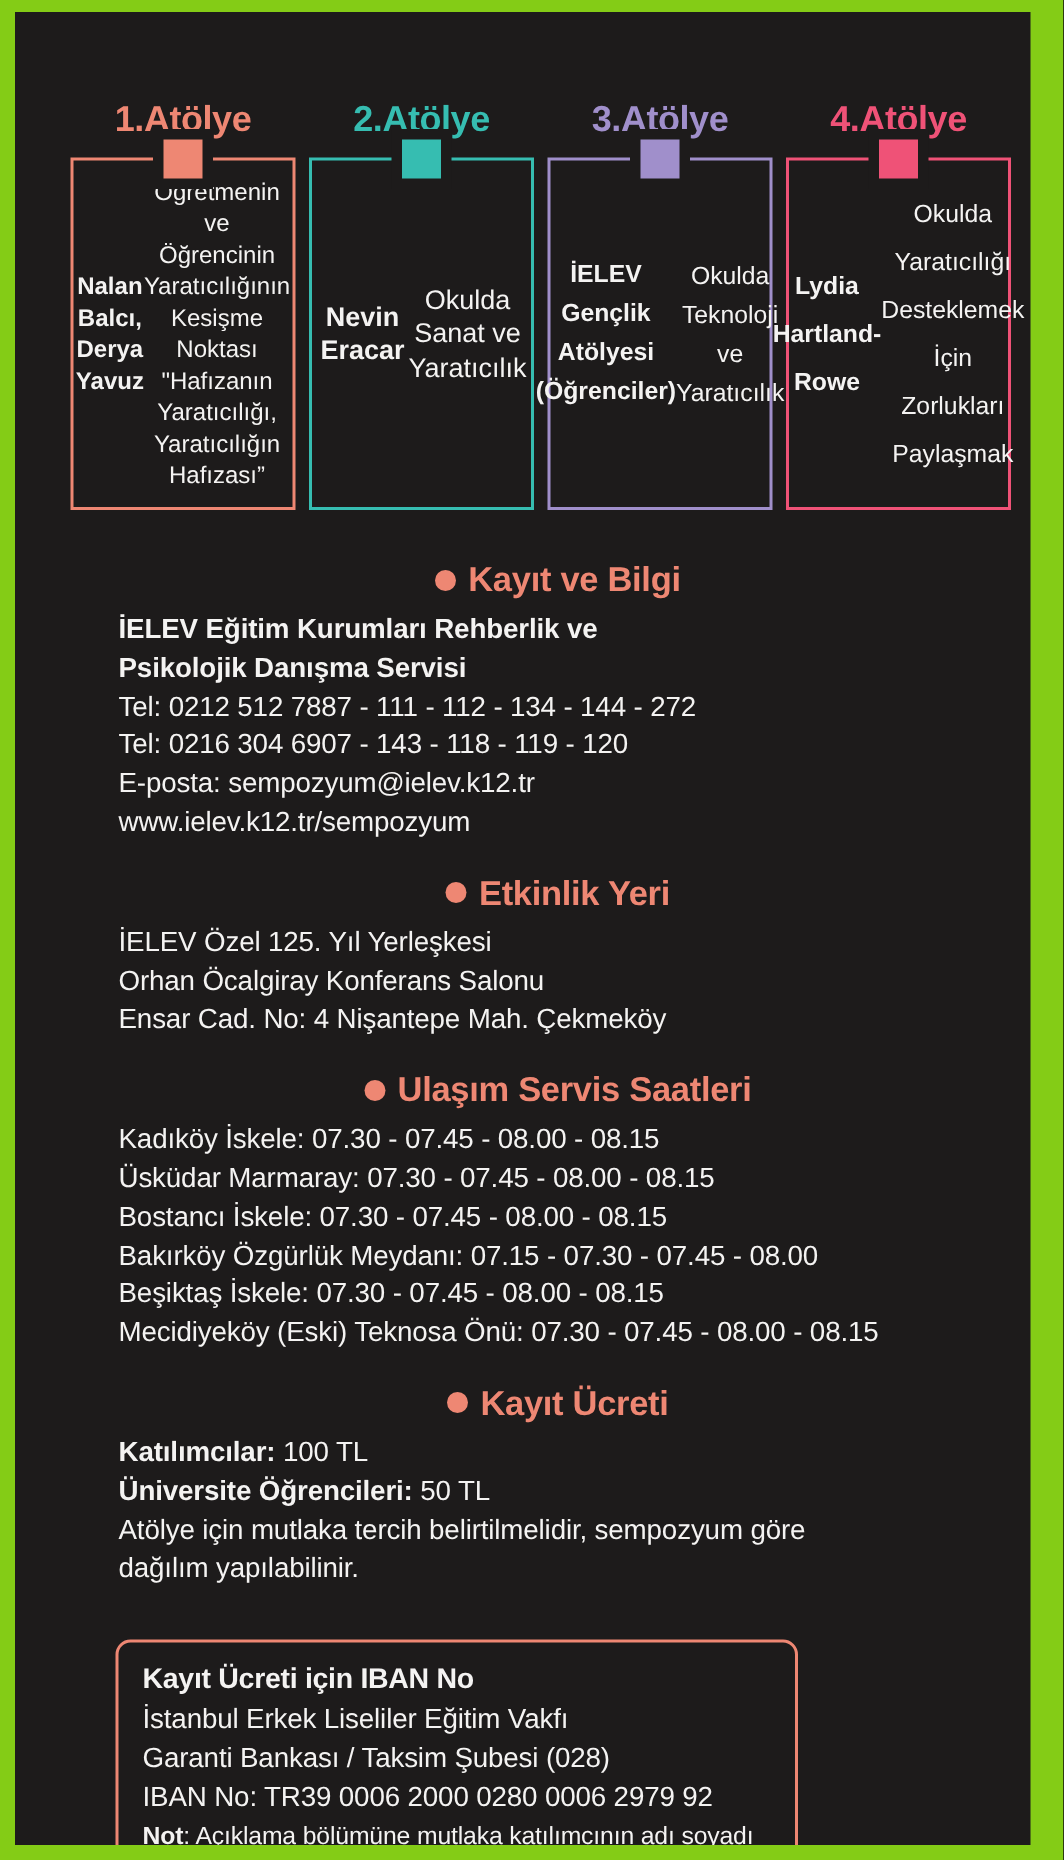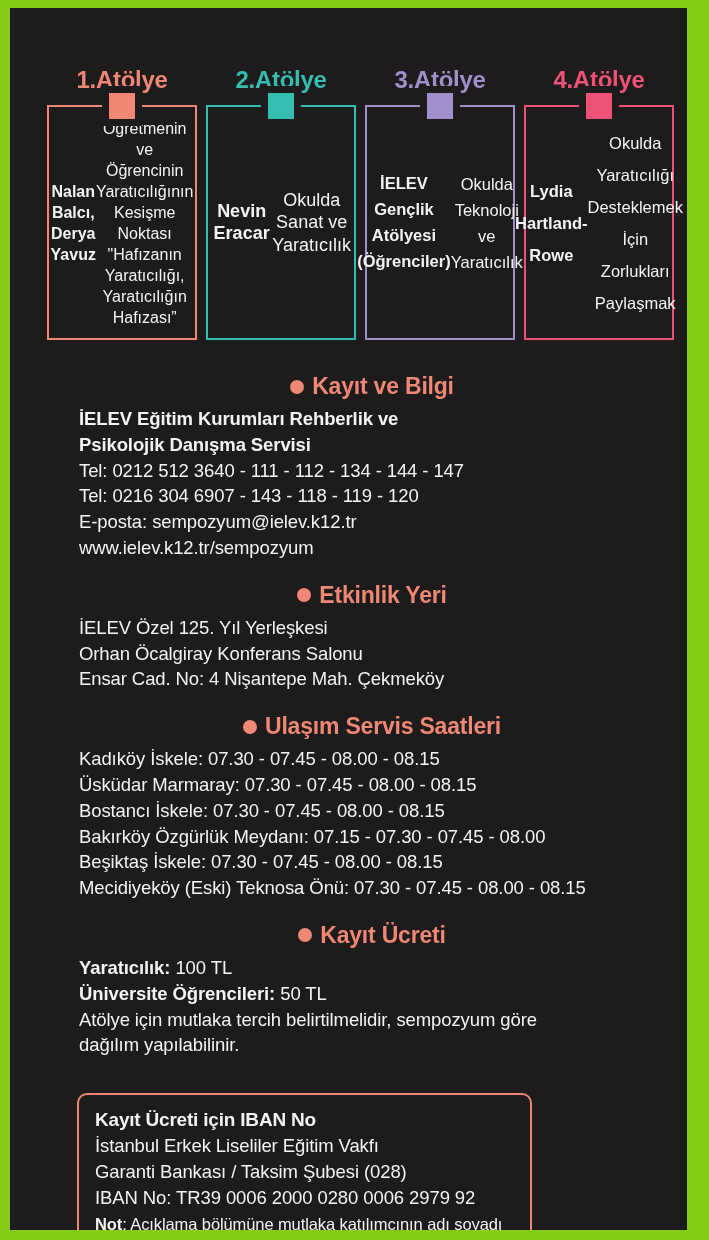--- a/index.html
+++ b/index.html
@@ -113,21 +113,21 @@
     <div class="sections">
 
       <div class="sec">
         <div class="sec-header">
           <span class="bullet"></span>
           <h2>Kayıt ve Bilgi</h2>
         </div>
         <div class="sec-body">
           <div class="bold pre">İELEV Eğitim Kurumları Rehberlik ve
 Psikolojik Danışma Servisi</div>
-          <div class="pre">Tel: 0212 512 3640 - 111 - 112 - 134 - 144 - 147
+          <div class="pre">Tel: 0212 512 7887 - 111 - 112 - 134 - 144 - 272
 Tel: 0216 304 6907 - 143 - 118 - 119 - 120
 E-posta: sempozyum@ielev.k12.tr
 www.ielev.k12.tr/sempozyum</div>
         </div>
       </div>
 
       <div class="sec">
         <div class="sec-header">
           <span class="bullet"></span>
           <h2>Etkinlik Yeri</h2>
@@ -154,21 +154,21 @@
         </div>
       </div>
 
       <div class="sec">
         <div class="sec-header">
           <span class="bullet"></span>
           <h2>Kayıt Ücreti</h2>
         </div>
         <div class="sec-body">
           <div class="fee-line">
-            <span class="bold">Yaratıcılık:</span>
+            <span class="bold">Katılımcılar:</span>
             <span>100 TL</span>
           </div>
           <div class="fee-line">
             <span class="bold">Üniversite Öğrencileri:</span>
             <span>50 TL</span>
           </div>
           <div class="pre">Atölye için mutlaka tercih belirtilmelidir, sempozyum göre
 dağılım yapılabilinir.</div>
         </div>
       </div>

